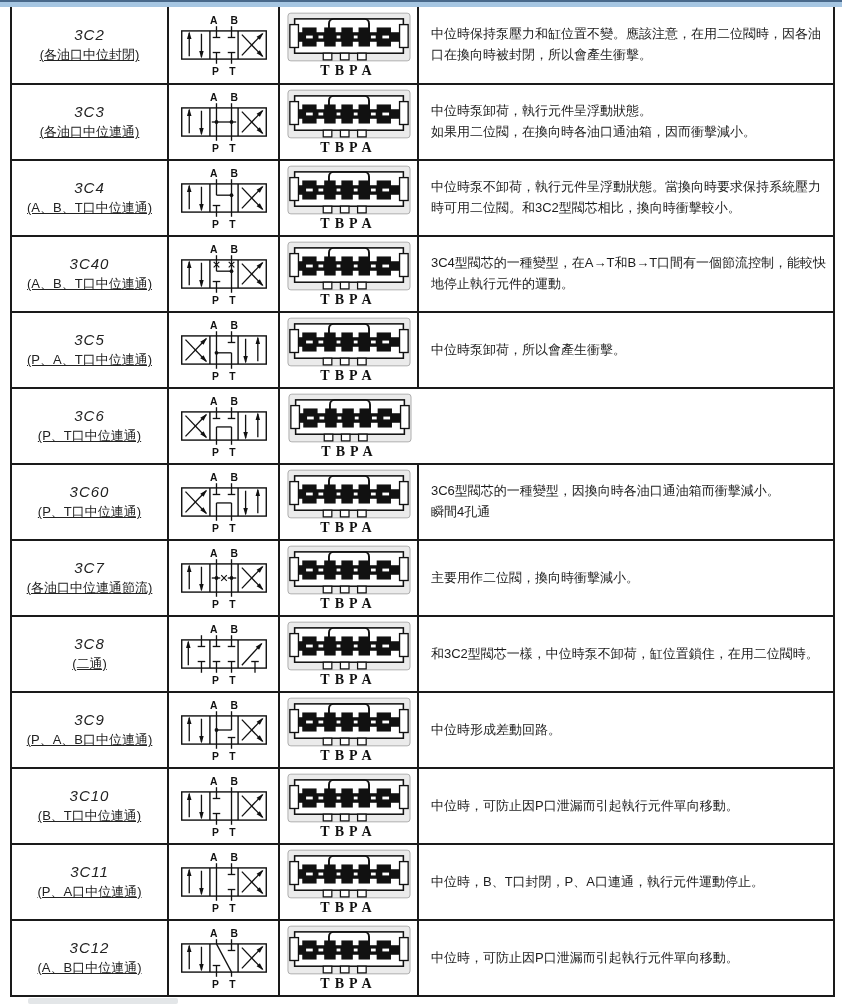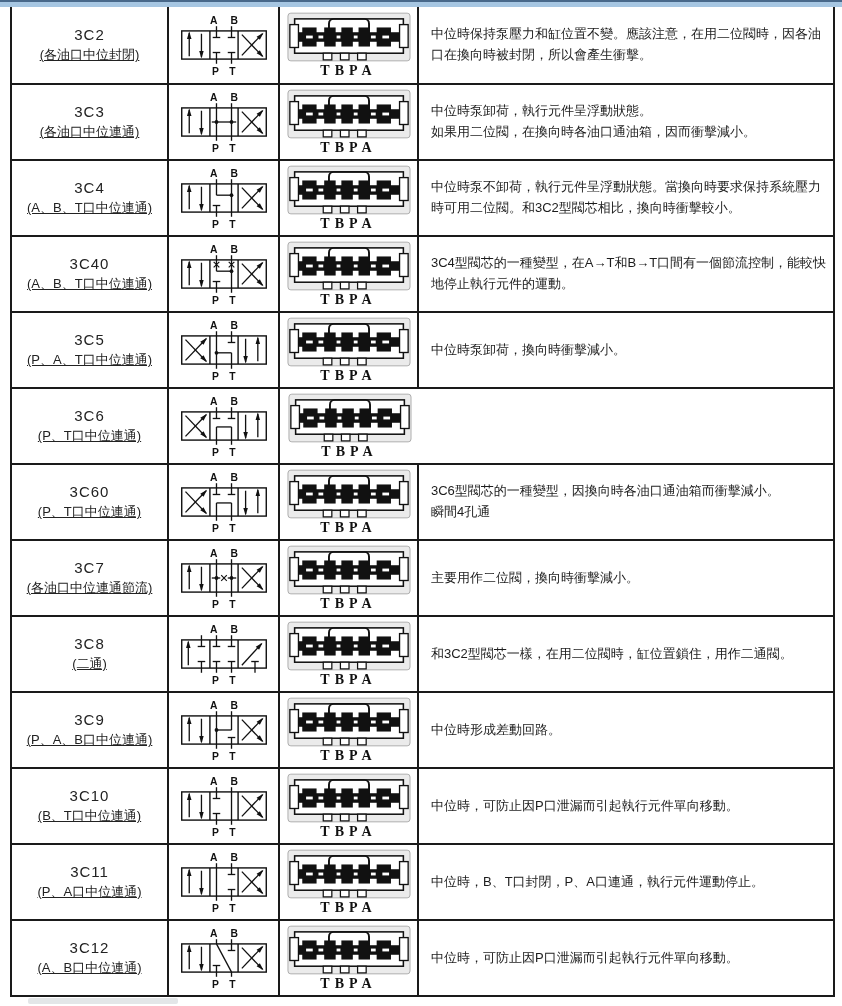--- a/index.html
+++ b/index.html
@@ -5,21 +5,21 @@
   * { box-sizing: border-box; margin: 0; padding: 0; }
   html,body { width: 842px; background: #fff; font-family: "Liberation Sans", "DejaVu Sans", sans-serif; }
   .page { width: 842px; height: 1006px; position: relative; background: #fff; overflow: hidden; }
   .top-strip { height: 7px; width: 842px; background: linear-gradient(180deg, #48688a 0 2px, #a6c6e2 2px 100%); }
   .tbl { margin-left: 10px; width: 825px; border: 2px solid #1a1a1a; border-top: none; }
   .row { display: grid; grid-template-columns: 157px 111px 139px auto; height: 76px; }
   .row + .row { border-top: 2px solid #1a1a1a; }
   .cell { border-right: 2px solid #1a1a1a; display: flex; flex-direction: column; align-items: center; justify-content: center; overflow: hidden; }
   .cell:last-child { border-right: none; }
   .c-type { text-align: center; color: #222; }
-  .c-type .code { font-size: 15px; letter-spacing: 1px; margin-bottom: 3px; }
+  .c-type .code { font-size: 15px; letter-spacing: 1px; margin-bottom: 3px; font-style: italic; }
   .c-type .sub { font-size: 13px; text-decoration: underline; }
   .c-sym svg.vsym { width: 104px; height: 62px; display: block; }
   .plbl { font-family: "Liberation Sans", sans-serif; font-weight: bold; font-size: 11px; fill: #111; text-anchor: middle; }
   .c-spool svg.spool { width: 124px; height: 50px; display: block; }
   .spool-lbl { font-family: "Liberation Serif", "DejaVu Serif", serif; font-weight: bold; font-size: 14px; letter-spacing: 5px; color: #111; margin-top: 1px; text-align: right; }
   .c-desc { align-items: flex-start; justify-content: center; padding: 4px 0 4px 12px; }
   .c-desc p { font-size: 13px; line-height: 1.6; color: #1c1c1c; white-space: pre-line; text-align: left; }
   .artifact { position: absolute; left: 28px; bottom: 2px; width: 150px; height: 6px; background: #e3e6e8; border-radius: 2px; }
 </style>
 </head>
@@ -285,21 +285,21 @@
             </g>
           </svg>
     </div>
     <div class="cell c-spool">
       <svg class="spool" viewBox="0 0 130 52">
             <use href="#spoolsym"></use>
           </svg>
       <div class="spool-lbl">TBPA</div>
     </div>
     <div class="cell c-desc">
-      <p>中位時泵卸荷，換向時衝擊減小。</p>
+      <p>中位時泵卸荷，所以會產生衝擊。</p>
     </div>
   </div>
 
   <div class="row">
     <div class="cell c-type">
       <div class="code">3C6</div>
       <div class="sub">(P、T口中位連通)</div>
     </div>
     <div class="cell c-sym">
       <svg class="vsym" viewBox="0 0 110 66">
@@ -482,21 +482,21 @@
             </g>
           </svg>
     </div>
     <div class="cell c-spool">
       <svg class="spool" viewBox="0 0 130 52">
             <use href="#spoolsym"></use>
           </svg>
       <div class="spool-lbl">TBPA</div>
     </div>
     <div class="cell c-desc">
-      <p>和3C2型閥芯一樣，在用二位閥時，缸位置鎖住，用作二通閥。</p>
+      <p>和3C2型閥芯一樣，中位時泵不卸荷，缸位置鎖住，在用二位閥時。</p>
     </div>
   </div>
 
   <div class="row">
     <div class="cell c-type">
       <div class="code">3C9</div>
       <div class="sub">(P、A、B口中位連通)</div>
     </div>
     <div class="cell c-sym">
       <svg class="vsym" viewBox="0 0 110 66">

